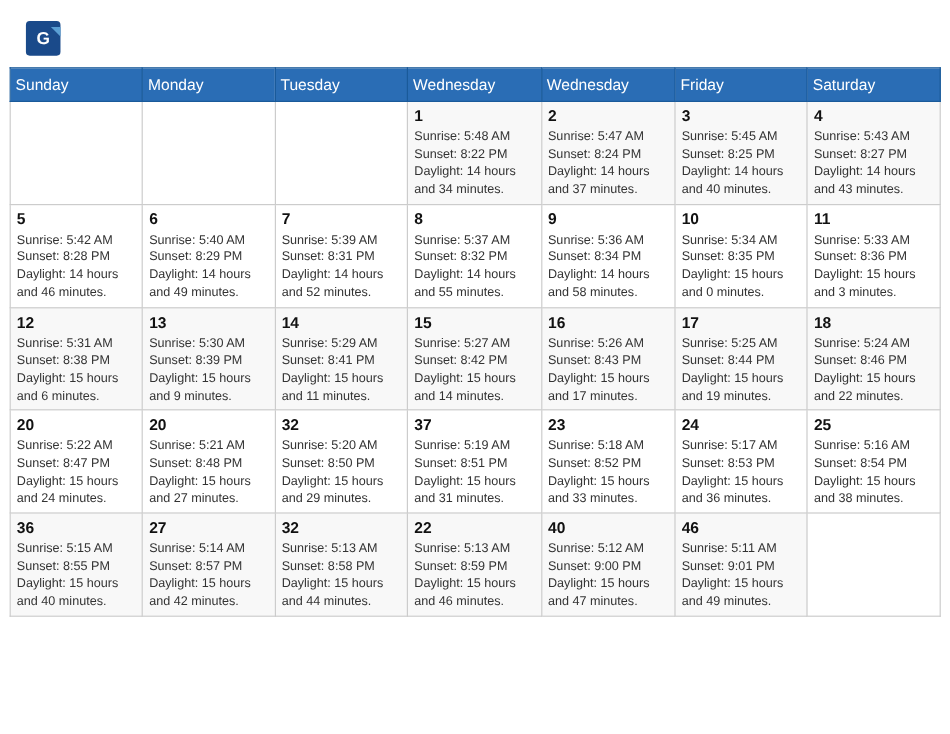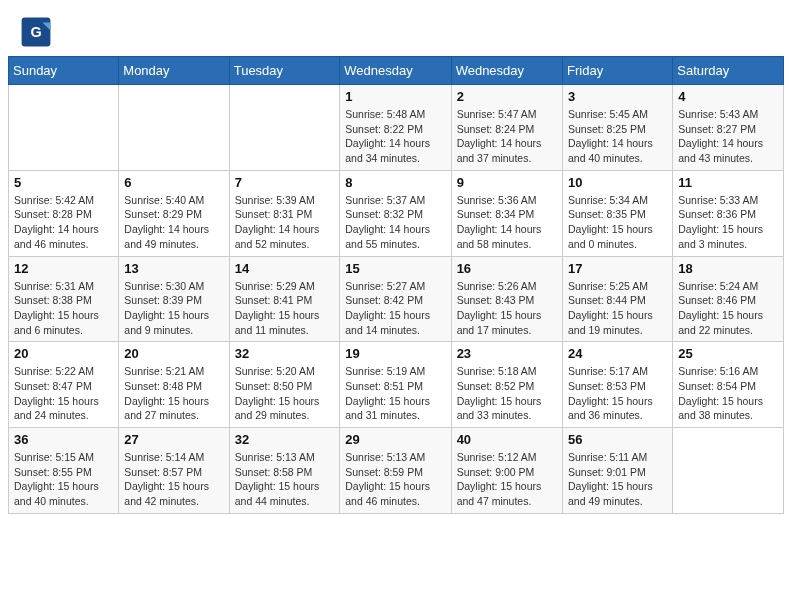--- a/index.html
+++ b/index.html
@@ -205,21 +205,21 @@
           </td>
           <td>
             <div class="day-number">20</div>
             <div class="day-info">Sunrise: 5:21 AM<br>Sunset: 8:48 PM<br>Daylight: 15 hours and 27 minutes.</div>
           </td>
           <td>
             <div class="day-number">32</div>
             <div class="day-info">Sunrise: 5:20 AM<br>Sunset: 8:50 PM<br>Daylight: 15 hours and 29 minutes.</div>
           </td>
           <td>
-            <div class="day-number">19</div>
+            <div class="day-number">37</div>
             <div class="day-info">Sunrise: 5:19 AM<br>Sunset: 8:51 PM<br>Daylight: 15 hours and 31 minutes.</div>
           </td>
           <td>
             <div class="day-number">23</div>
             <div class="day-info">Sunrise: 5:18 AM<br>Sunset: 8:52 PM<br>Daylight: 15 hours and 33 minutes.</div>
           </td>
           <td>
             <div class="day-number">24</div>
             <div class="day-info">Sunrise: 5:17 AM<br>Sunset: 8:53 PM<br>Daylight: 15 hours and 36 minutes.</div>
           </td>
@@ -235,28 +235,28 @@
           </td>
           <td>
             <div class="day-number">27</div>
             <div class="day-info">Sunrise: 5:14 AM<br>Sunset: 8:57 PM<br>Daylight: 15 hours and 42 minutes.</div>
           </td>
           <td>
             <div class="day-number">32</div>
             <div class="day-info">Sunrise: 5:13 AM<br>Sunset: 8:58 PM<br>Daylight: 15 hours and 44 minutes.</div>
           </td>
           <td>
-            <div class="day-number">29</div>
+            <div class="day-number">22</div>
             <div class="day-info">Sunrise: 5:13 AM<br>Sunset: 8:59 PM<br>Daylight: 15 hours and 46 minutes.</div>
           </td>
           <td>
             <div class="day-number">40</div>
             <div class="day-info">Sunrise: 5:12 AM<br>Sunset: 9:00 PM<br>Daylight: 15 hours and 47 minutes.</div>
           </td>
           <td>
-            <div class="day-number">56</div>
+            <div class="day-number">46</div>
             <div class="day-info">Sunrise: 5:11 AM<br>Sunset: 9:01 PM<br>Daylight: 15 hours and 49 minutes.</div>
           </td>
           <td class="empty-cell"></td>
         </tr>
       </tbody>
   </table>
 </div>
 
 </body></html>

